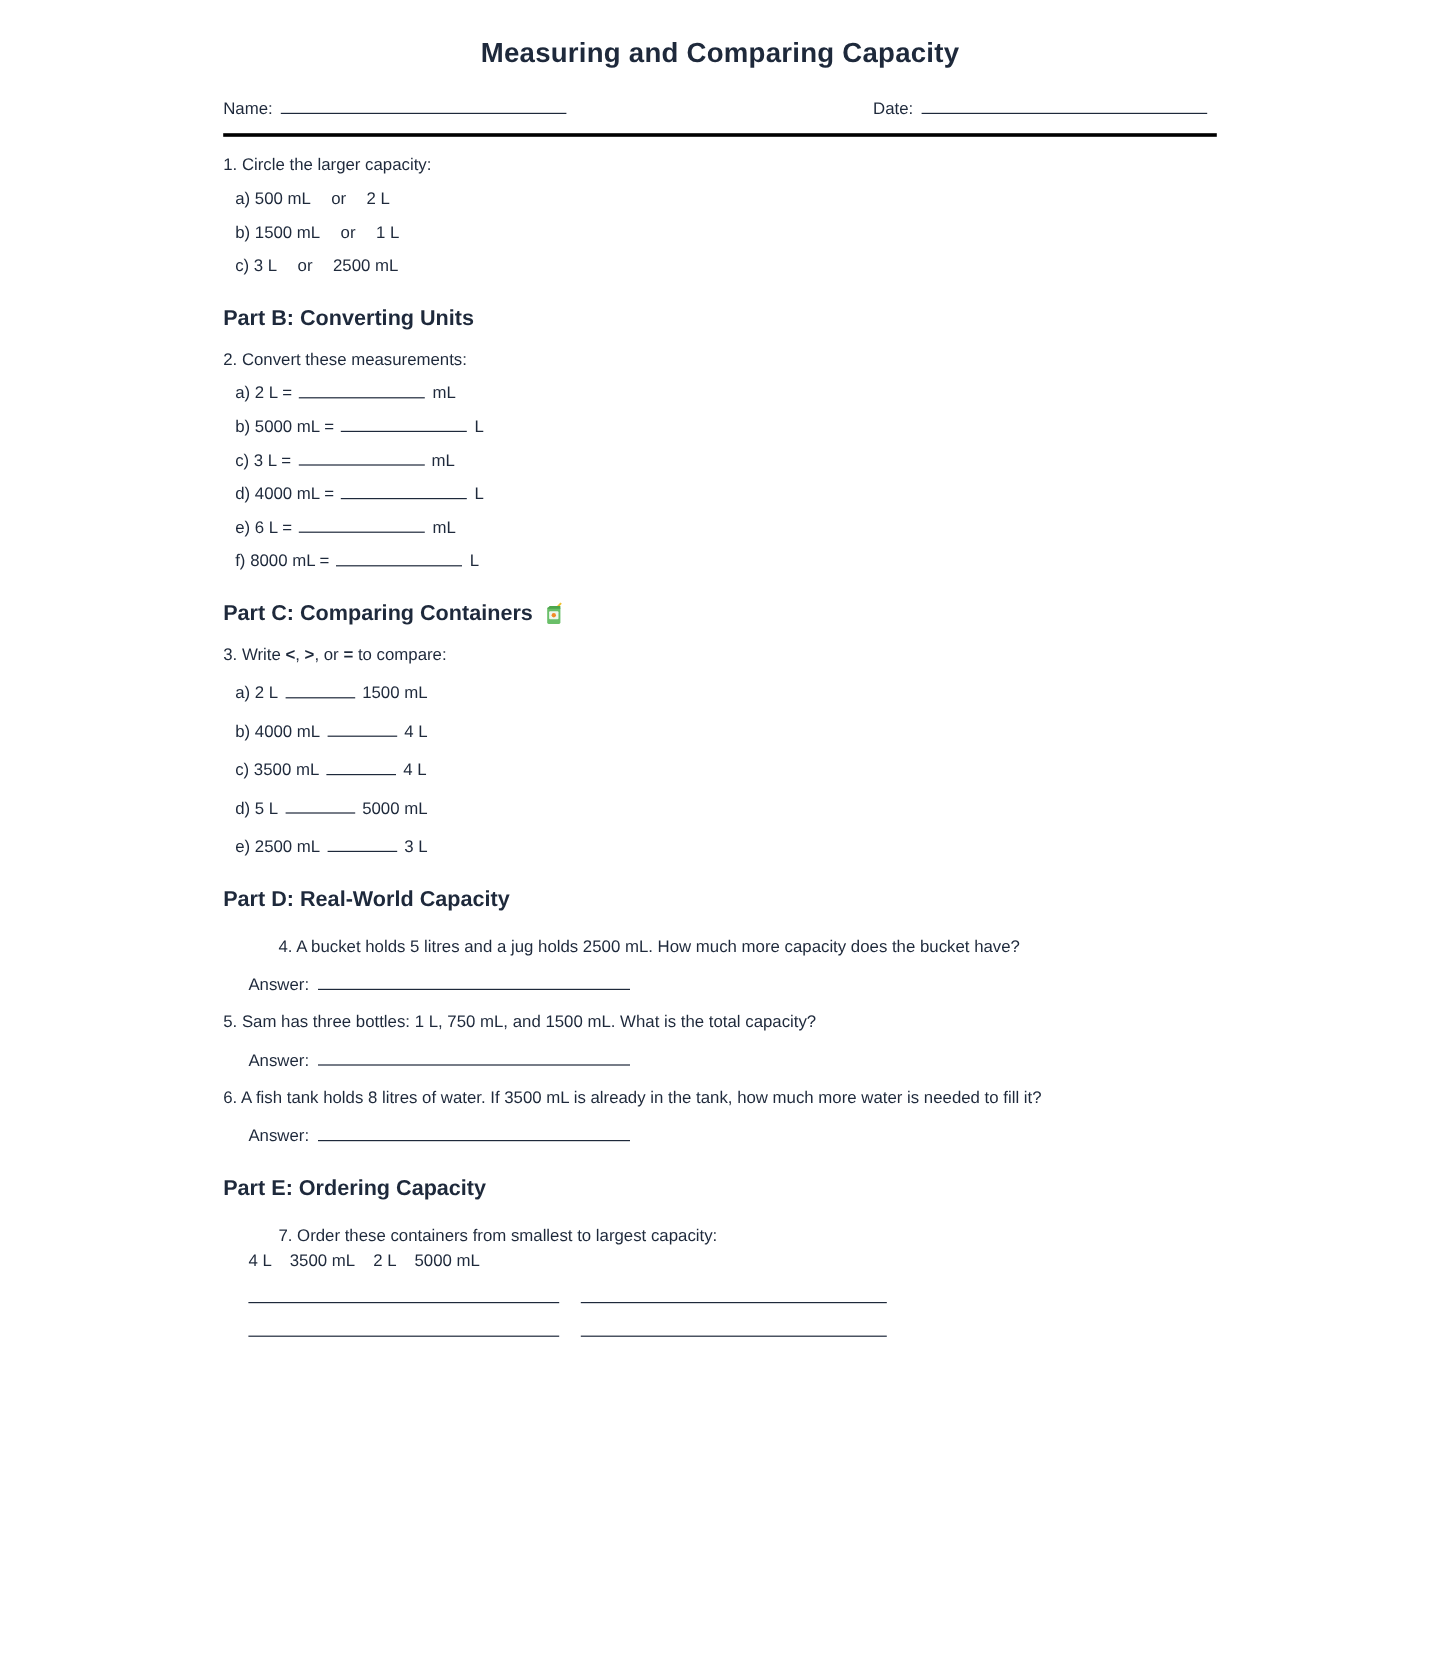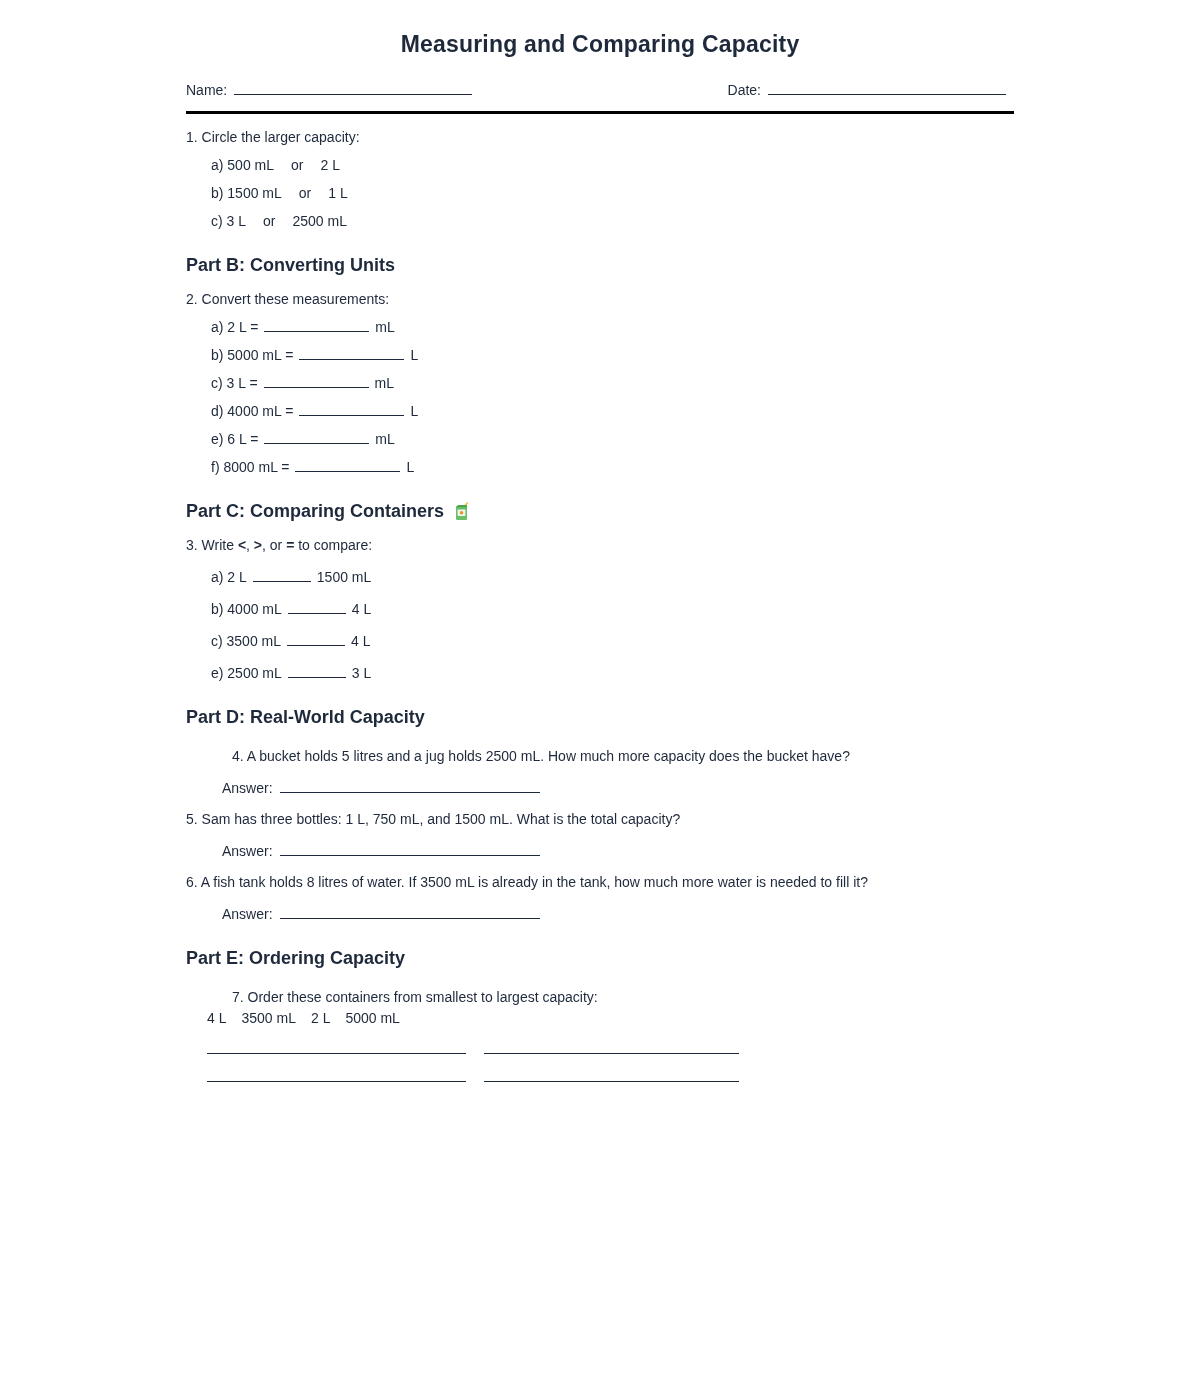--- a/index.html
+++ b/index.html
@@ -35,30 +35,30 @@
     font-size: 18px; line-height: 21px; font-weight: 700;
     display: flex; align-items: center;
   }
   .part-heading .h-icon { margin-left: 9px; display: inline-flex; }
 
   .remember { margin-top: 19px; font-size: 14px; line-height: 17px; }
 
   .q { margin-top: 15px; font-size: 14px; line-height: 16px; white-space: nowrap; }
   .q-first { margin-top: 20px; margin-left: 46px; }
 
-  .row { margin-top: 12px; margin-left: 25px; font-size: 14px; line-height: 16px; white-space: nowrap; }
+  .row { margin-top: 12px; margin-left: 10px; font-size: 14px; line-height: 16px; white-space: nowrap; }
   .row-c { margin-top: 16px; }
 
   .or-word { margin: 0 17px; }
 
   .blank-b { width: 105px; margin: 0 6px; }
   .blank-c { width: 58px; margin: 0 6px; }
   .blank-answer { width: 260px; margin-left: 7px; }
 
-  .answer-line { margin-top: 16px; margin-left: 36px; font-size: 14px; line-height: 16px; }
+  .answer-line { margin-top: 16px; margin-left: 21px; font-size: 14px; line-height: 16px; }
 
   .options-line { margin-top: 5px; margin-left: 21px; font-size: 14px; line-height: 16px; }
   .option { margin-right: 15px; }
 
   .order-grid {
     margin-top: 2px; margin-left: 21px;
     display: grid; grid-template-columns: 259px 255px;
     column-gap: 18px; row-gap: 2px;
     width: 532px;
   }
@@ -121,20 +121,21 @@
       </svg>
     </span>
   </h2>
 
   <p class="q"><span>3. Write </span><strong>&lt;</strong><span>, </span><strong>&gt;</strong><span>, or </span><strong>=</strong><span> to compare:</span></p>
 
   <div>
     <p class="row row-c"><span>a) 2 L</span><span class="blank blank-c"></span><span>1500 mL</span></p>
     <p class="row row-c"><span>b) 4000 mL</span><span class="blank blank-c"></span><span>4 L</span></p>
     <p class="row row-c"><span>c) 3500 mL</span><span class="blank blank-c"></span><span>4 L</span></p>
+    <p class="row row-c"><span>d) 5 L</span><span class="blank blank-c"></span><span>5000 mL</span></p>
     <p class="row row-c"><span>e) 2500 mL</span><span class="blank blank-c"></span><span>3 L</span></p>
   </div>
 
   <h2 class="part-heading">
     <span>Part D: Real-World Capacity</span>
   </h2>
 
   <p class="q q-first">4. A bucket holds 5 litres and a jug holds 2500 mL. How much more capacity does the bucket have?</p>
   <p class="answer-line"><span>Answer:</span><span class="blank blank-answer"></span></p>
 

